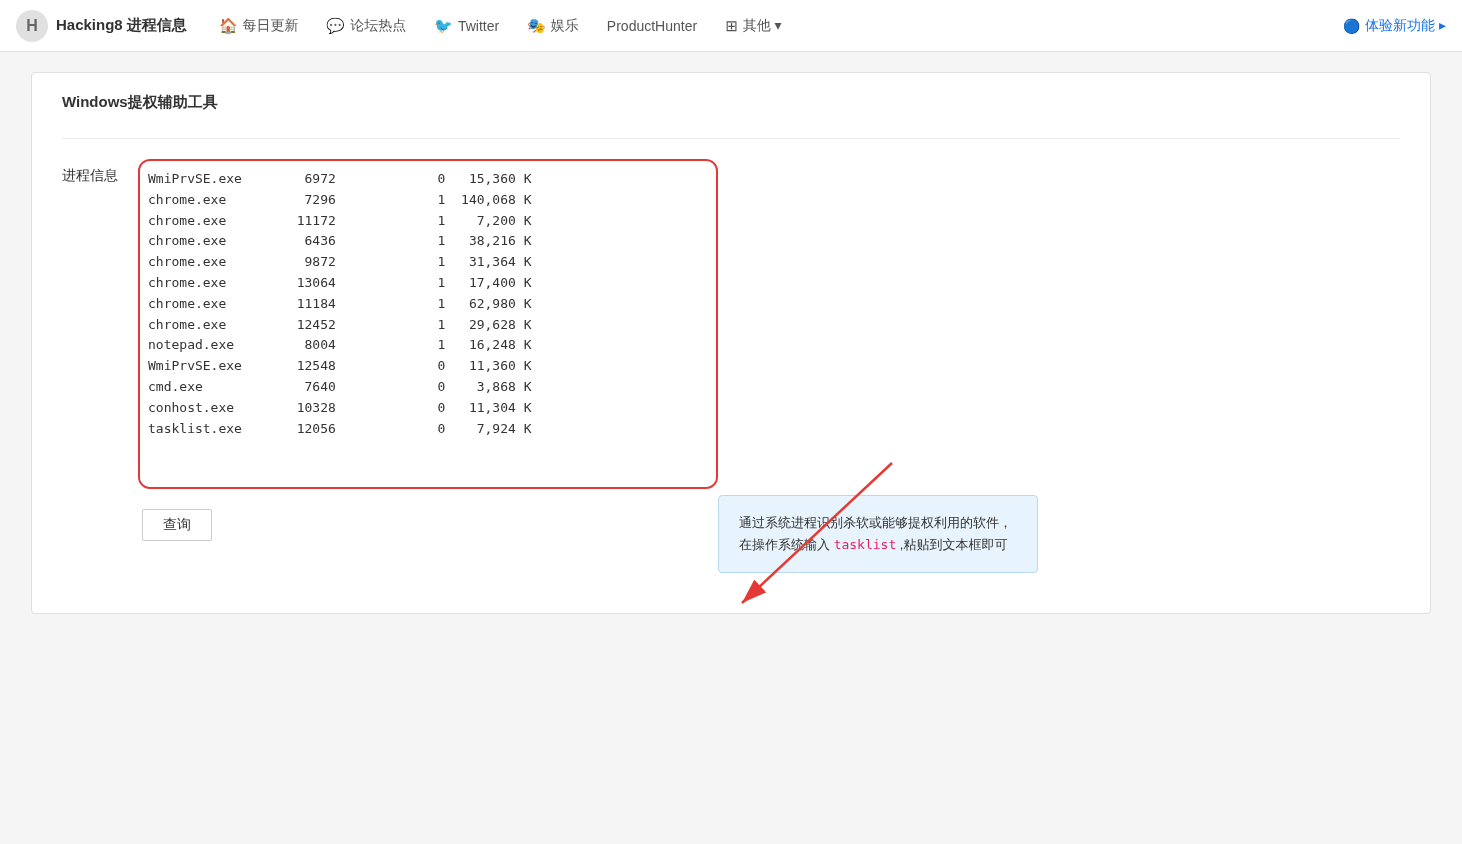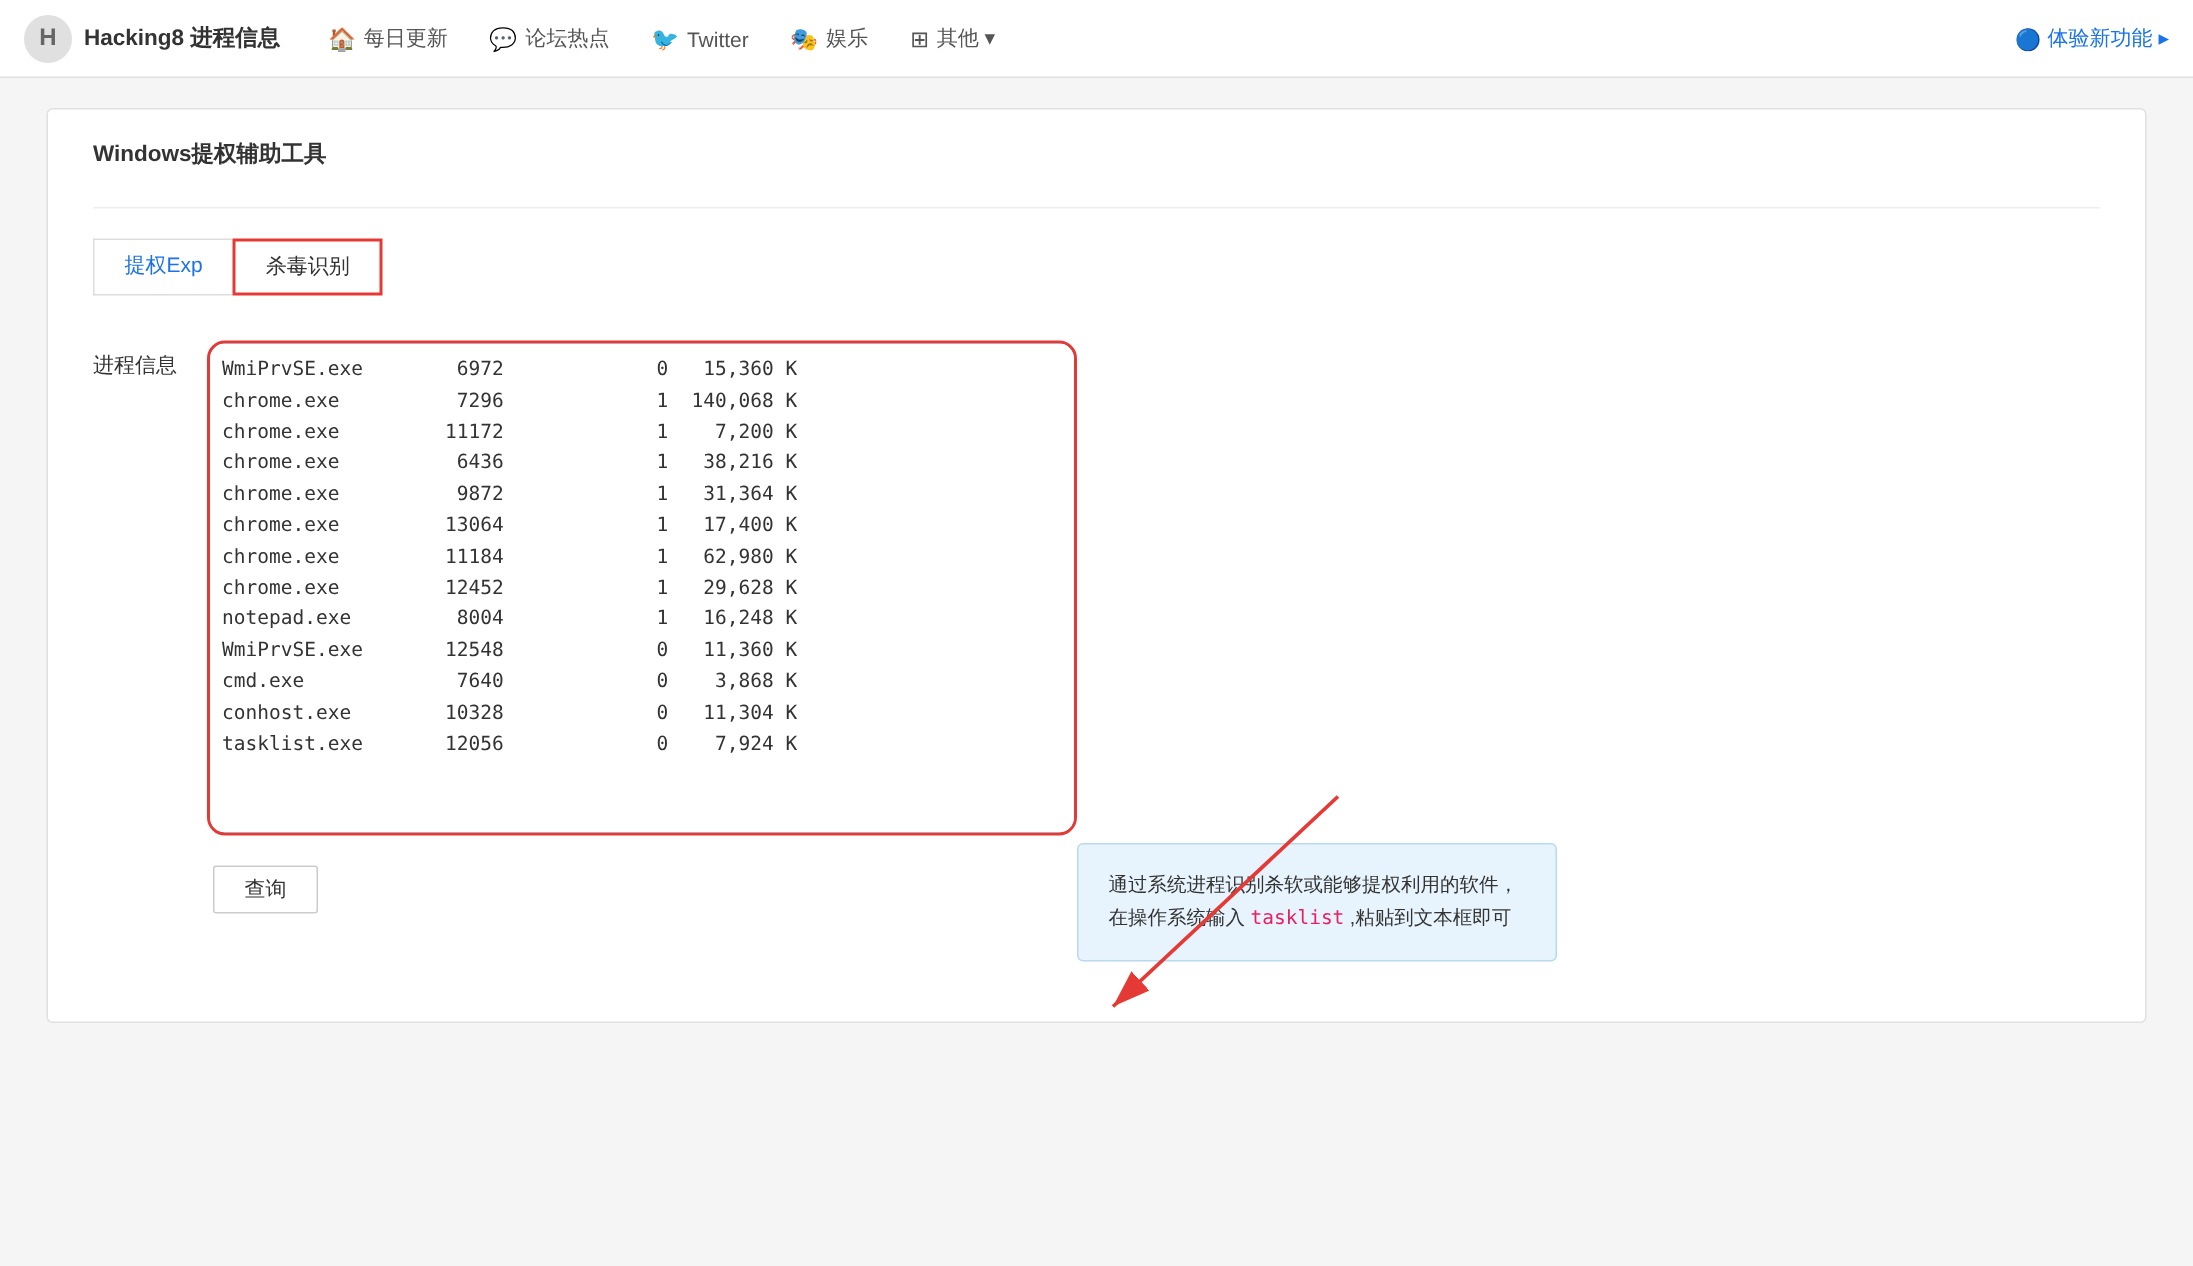--- a/index.html
+++ b/index.html
@@ -202,43 +202,38 @@
   </div>
   <div class="nav-item">
     <span class="nav-icon">🐦</span>
     <span>Twitter</span>
   </div>
   <div class="nav-item">
     <span class="nav-icon">🎭</span>
     <span>娱乐</span>
   </div>
   <div class="nav-item">
+    <span>ProductHunter</span>
+  </div>
+  <div class="nav-item">
     <span class="nav-icon">⊞</span>
     <span>其他 ▾</span>
   </div>
 
   <div class="nav-spacer"></div>
 
   <div class="nav-right">
     <span>🔵</span>
     <span>体验新功能 ▸</span>
   </div>
 </nav>
 
 <div class="main-content">
   <div class="page-title">Windows提权辅助工具</div>
 
-  <div class="tabs">
-    <div class="tab">
-      <span>提权Exp</span>
-    </div>
-    <div class="tab active">
-      <span>杀毒识别</span>
-    </div>
-  </div>
 
   <div class="content-area">
 
     <div class="left-panel">
 
       <div class="process-row">
         <div class="process-info-label">进程信息</div>
         <div class="process-textarea-wrapper">
           <textarea class="process-textarea" style="">WmiPrvSE.exe        6972             0   15,360 K
 chrome.exe          7296             1  140,068 K

